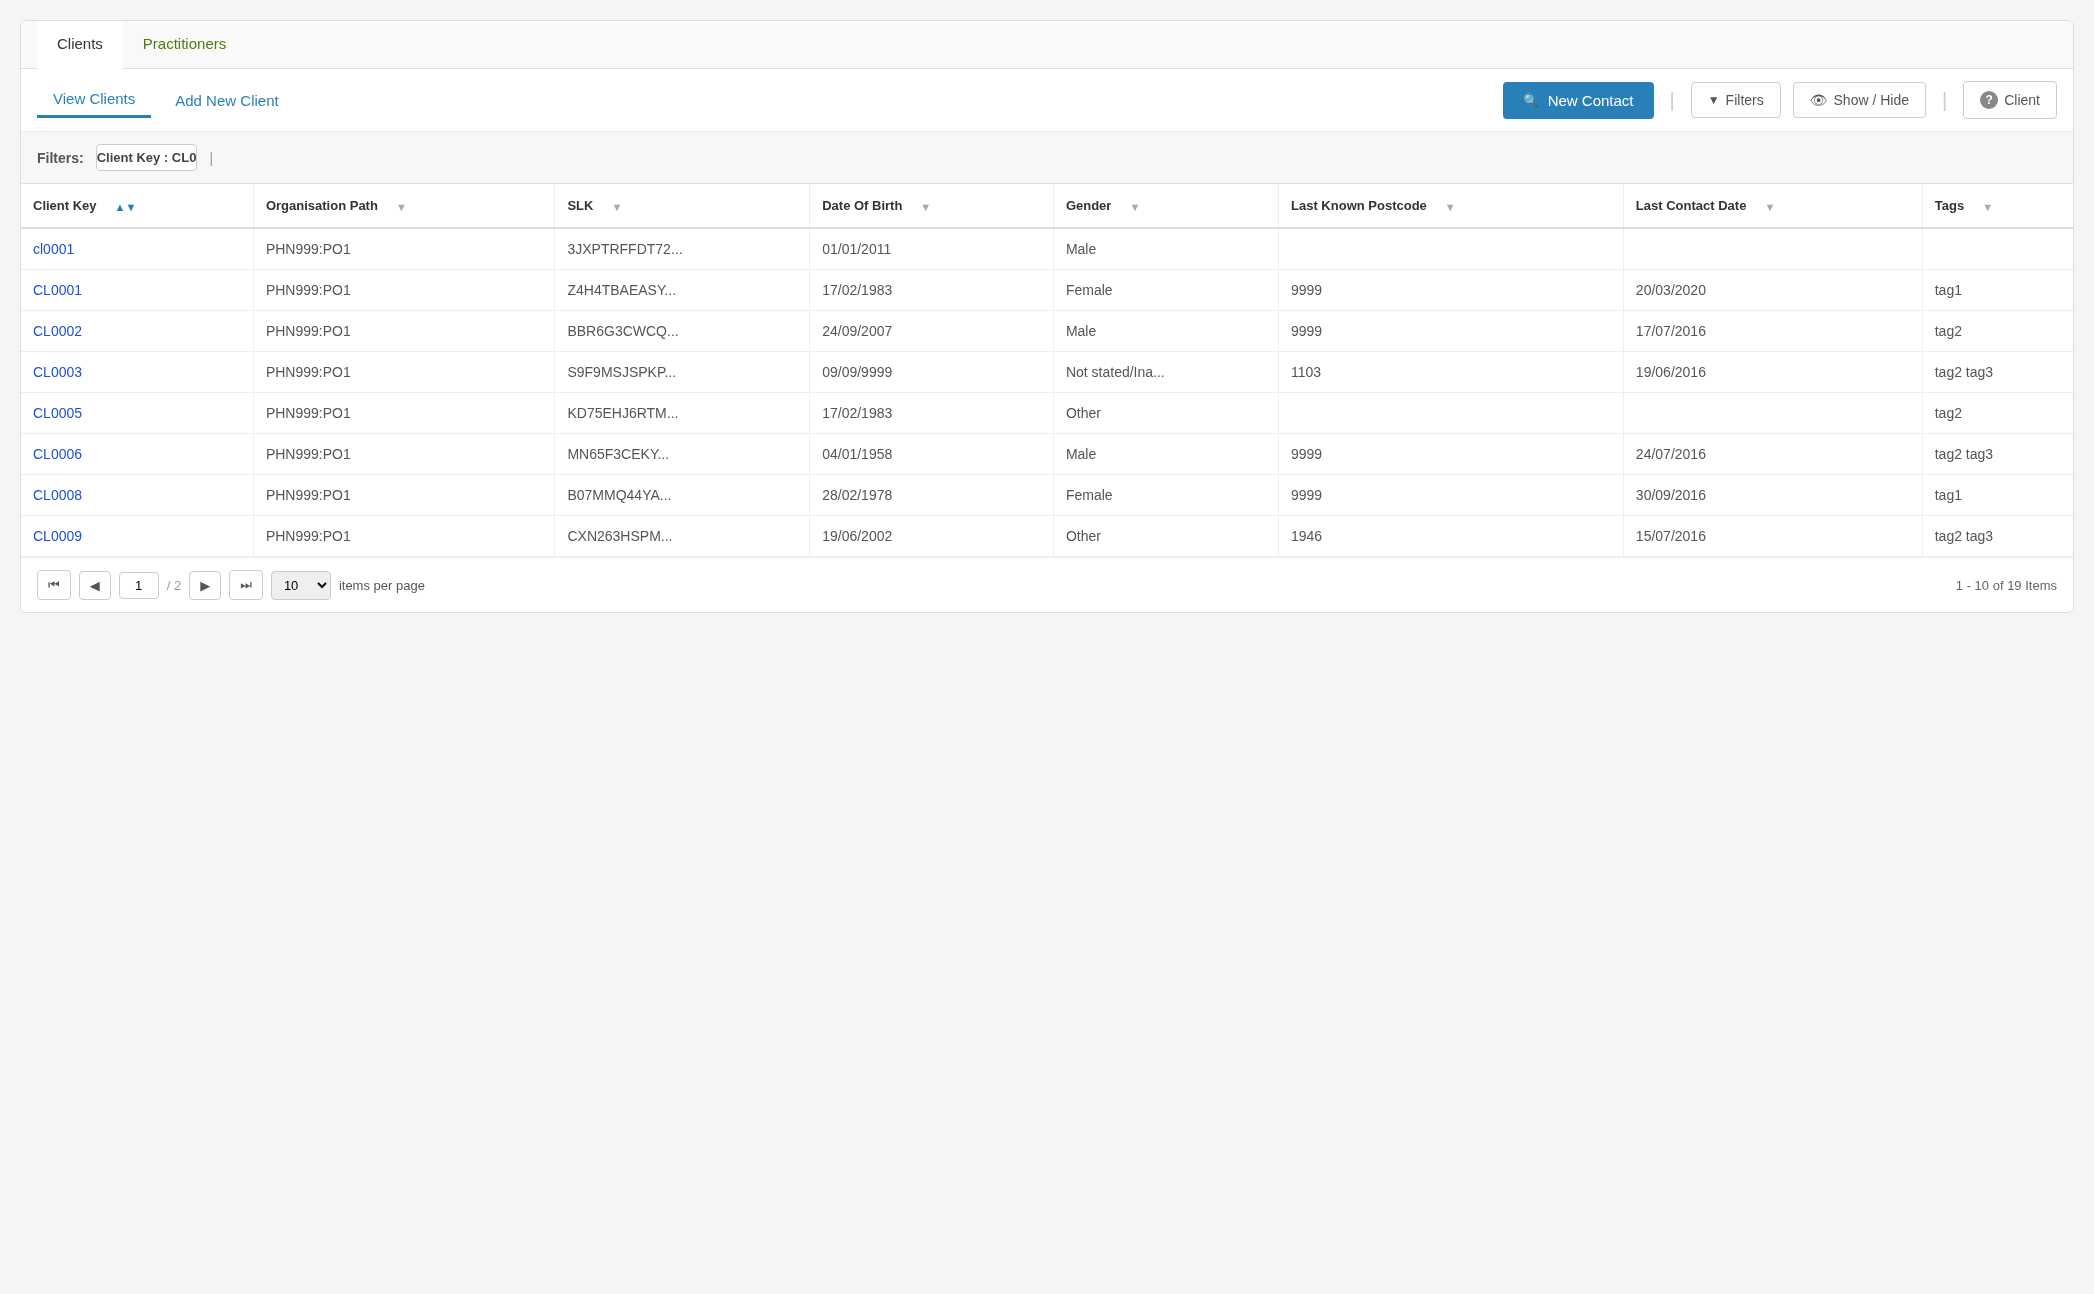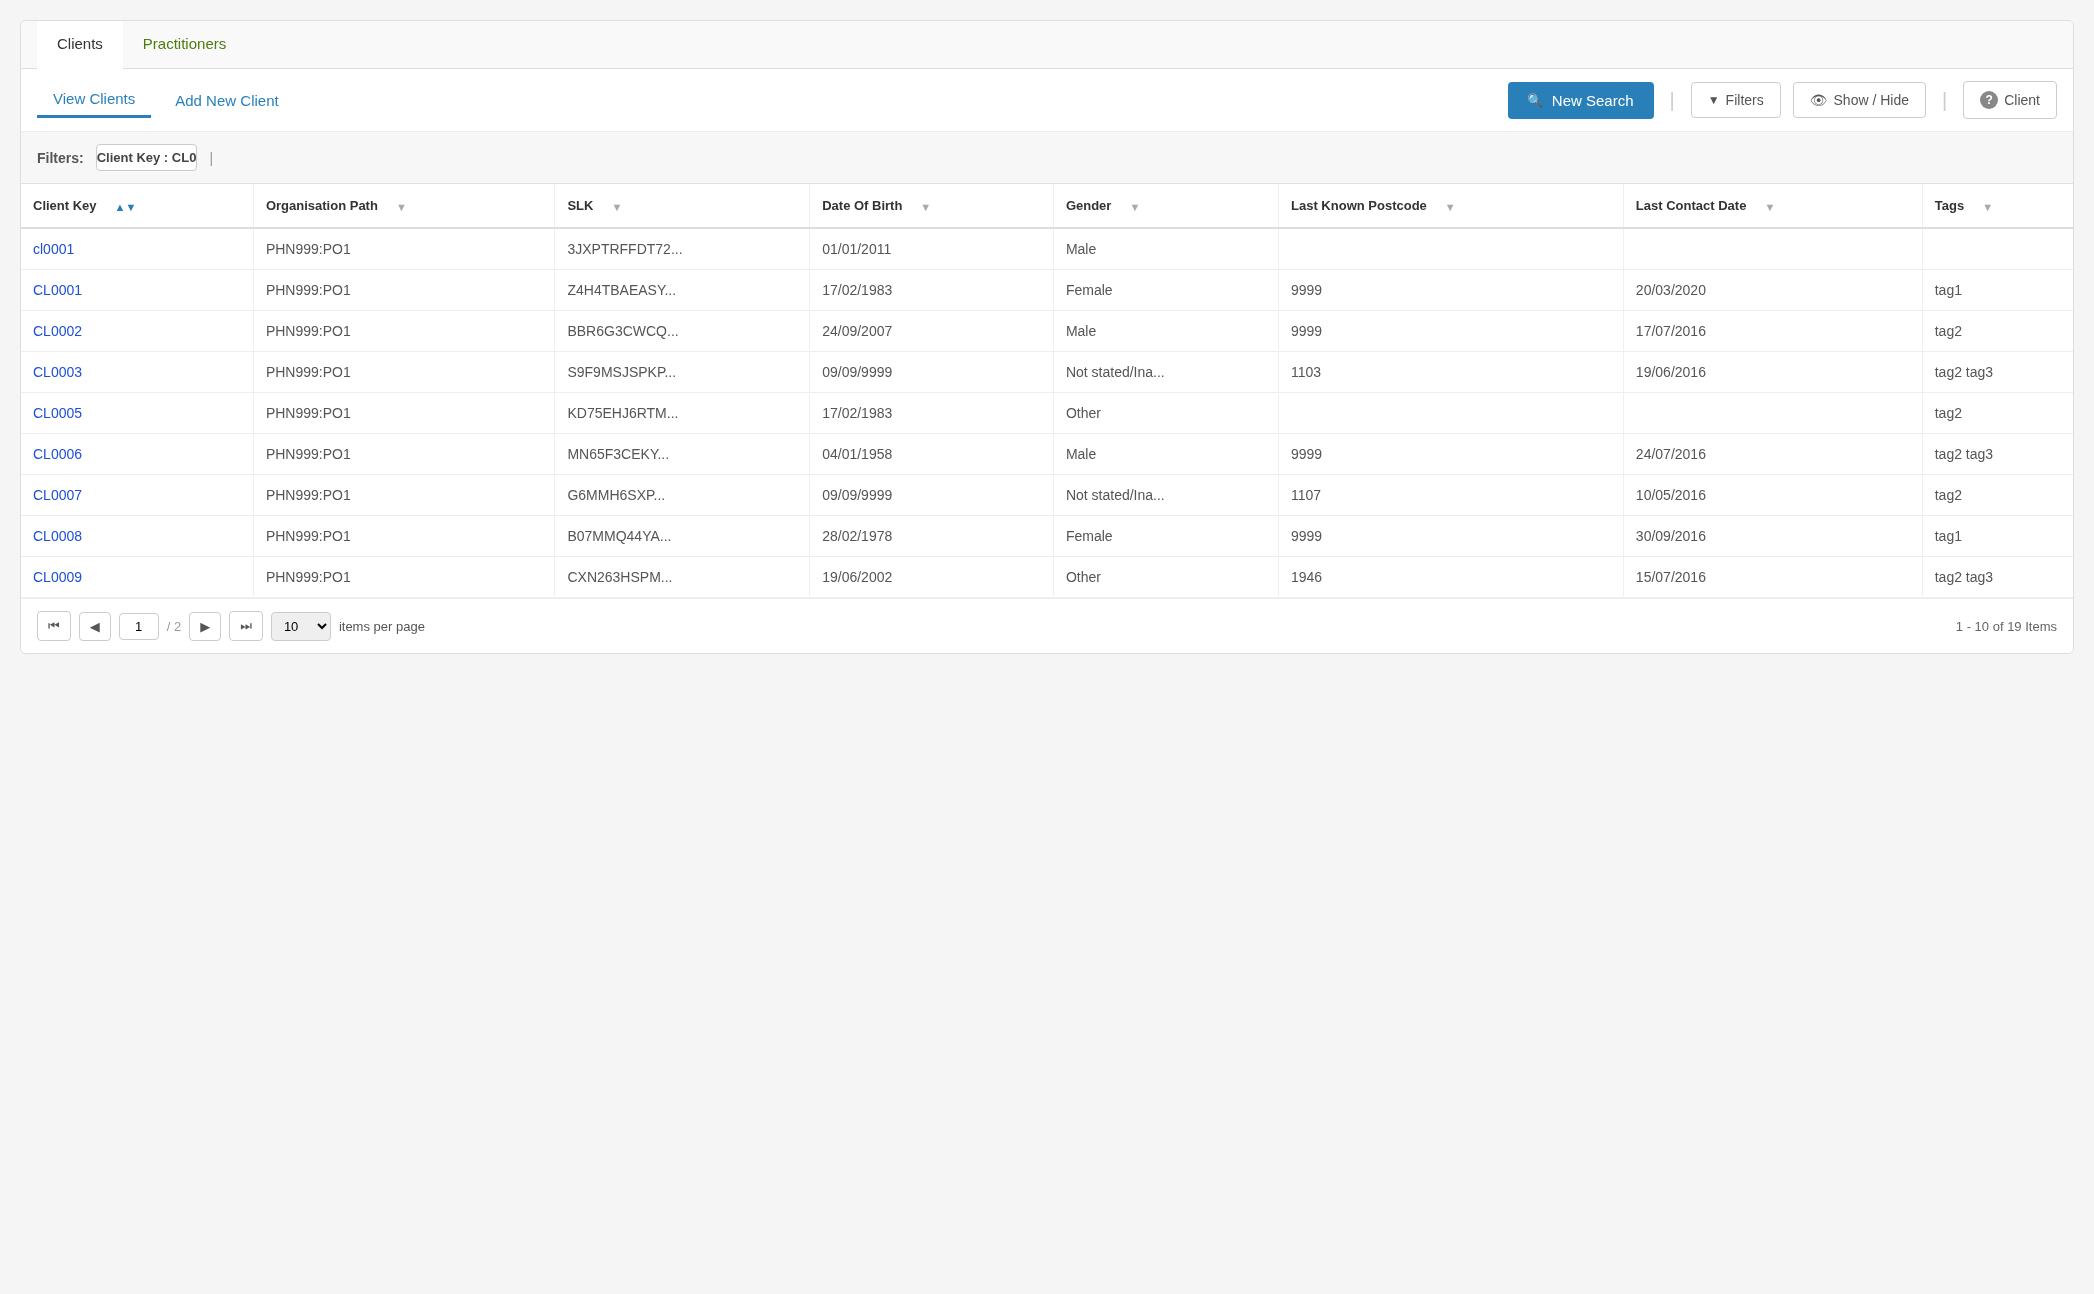--- a/index.html
+++ b/index.html
@@ -64,21 +64,21 @@
   </div>
 
   <div class="toolbar">
     <div class="toolbar-left">
       <a class="toolbar-link active">View Clients</a>
       <a class="toolbar-link">Add New Client</a>
     </div>
     <div class="toolbar-spacer"></div>
     <button class="btn-new-search">
       <span style="font-size:13px;">🔍</span>
-      <span>New Search</span>
+      <span>New Contact</span>
     </button>
     <span class="divider">|</span>
     <button class="btn-outline">
       <span style="font-size:12px;">▼</span>
       <span>Filters</span>
     </button>
     <button class="btn-outline">
       <span>👁</span>
       <span>Show / Hide</span>
     </button>
@@ -202,30 +202,20 @@
           </tr>
           <tr>
             <td><a class="client-link">CL0006</a></td>
             <td>PHN999:PO1</td>
             <td>MN65F3CEKY...</td>
             <td>04/01/1958</td>
             <td>Male</td>
             <td>9999</td>
             <td>24/07/2016</td>
             <td>tag2 tag3</td>
-          </tr>
-          <tr>
-            <td><a class="client-link">CL0007</a></td>
-            <td>PHN999:PO1</td>
-            <td>G6MMH6SXP...</td>
-            <td>09/09/9999</td>
-            <td>Not stated/Ina...</td>
-            <td>1107</td>
-            <td>10/05/2016</td>
-            <td>tag2</td>
           </tr>
           <tr>
             <td><a class="client-link">CL0008</a></td>
             <td>PHN999:PO1</td>
             <td>B07MMQ44YA...</td>
             <td>28/02/1978</td>
             <td>Female</td>
             <td>9999</td>
             <td>30/09/2016</td>
             <td>tag1</td>

